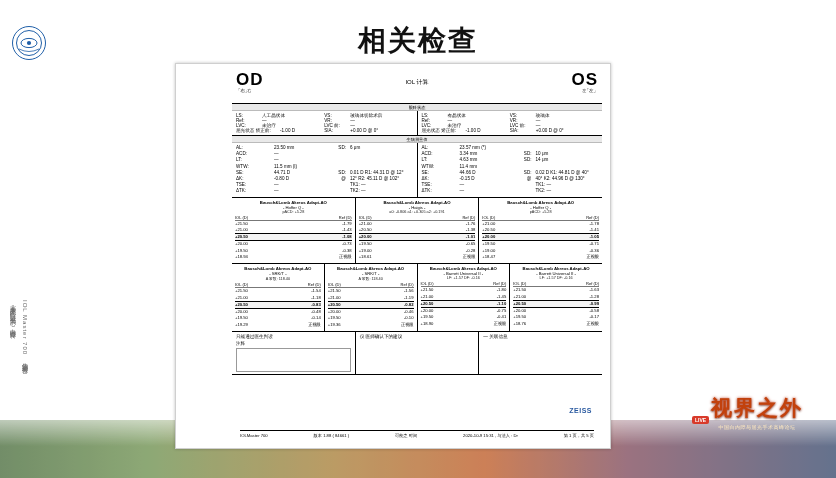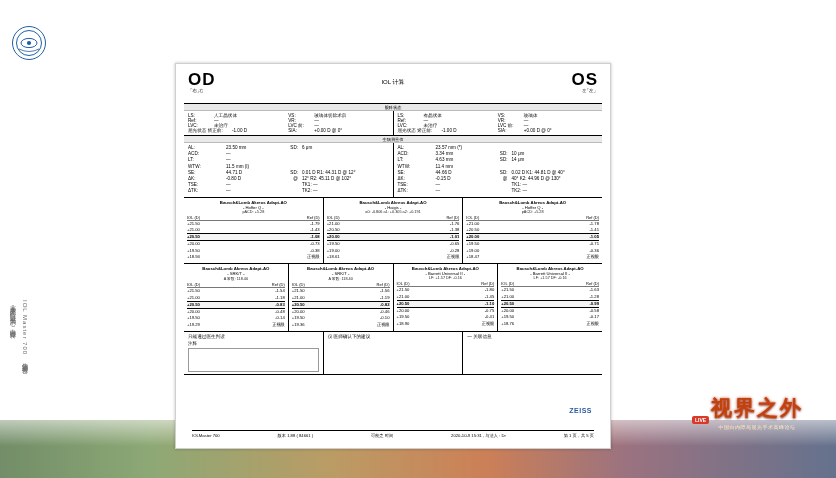--- a/index.html
+++ b/index.html
@@ -57,21 +57,21 @@
   }
   
   .sheet {
     position:absolute; left:175px; top:63px; width:436px; height:386px;
     background:#ffffff;
     border:1px solid #cfcfcf;
     box-shadow:0 0 3px rgba(0,0,0,.25);
     font-size:4.6px; color:#000;
     font-family:"Liberation Sans", sans-serif;
   }
-  .sheet-inner{position:absolute; inset:6px 8px 6px 8px;}
+  .sheet-inner{position:absolute; inset:6px 8px 6px 8px;margin-left:48px;}
   
   .rpt-head{position:relative;height:34px;border-bottom:1px solid #000;}
   .eye-od{position:absolute;left:4px;top:0;font-size:17px;font-weight:bold;letter-spacing:1px;}
   .eye-os{position:absolute;right:4px;top:0;font-size:17px;font-weight:bold;letter-spacing:1px;}
   .eye-sub{font-size:4px;font-weight:normal;display:block;text-align:center;margin-top:-2px;}
   .rpt-head-center{position:absolute;left:0;right:0;top:8px;text-align:center;font-size:6px;}
   .eyeflag{position:absolute;top:18px;font-size:4.5px;}
   .eyeflag.l{left:4px;} .eyeflag.r{right:4px;}
   
   .band{
@@ -148,20 +148,21 @@
 
   <div class="logo">
     <svg width="28" height="28" viewBox="0 0 28 28" aria-hidden="true">
       <circle cx="14" cy="14" r="12.5" fill="none" stroke="#1f5fa8" stroke-width="1"></circle>
       <ellipse cx="14" cy="14" rx="8" ry="4.6" fill="none" stroke="#1f5fa8" stroke-width="1"></ellipse>
       <circle cx="14" cy="14" r="2.1" fill="#1f5fa8"></circle>
       <path d="M4 20 Q14 25 24 20" fill="none" stroke="#1f5fa8" stroke-width=".8"></path>
     </svg>
   </div>
 
+  <div class="slide-title">相关检查</div>
 
   <div class="vtext">北京大学人民医院 眼视光中心 · 白内障专科</div>
   <div class="vtext2">IOL Master 700 生物测量报告</div>
 
   <div class="sheet">
     <div class="sheet-inner">
 
       <div class="rpt-head">
         <div class="eye-od">
           <span>OD</span>

